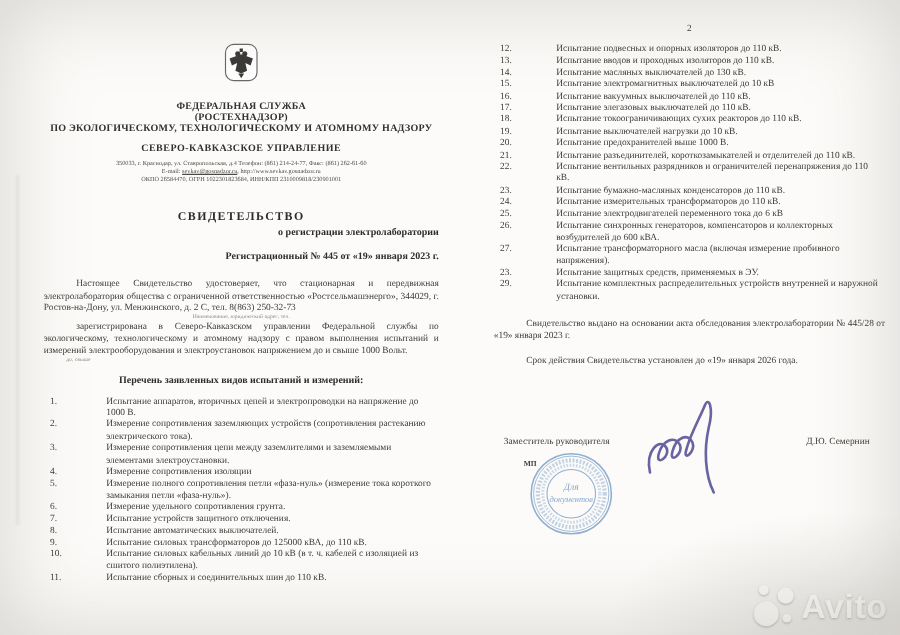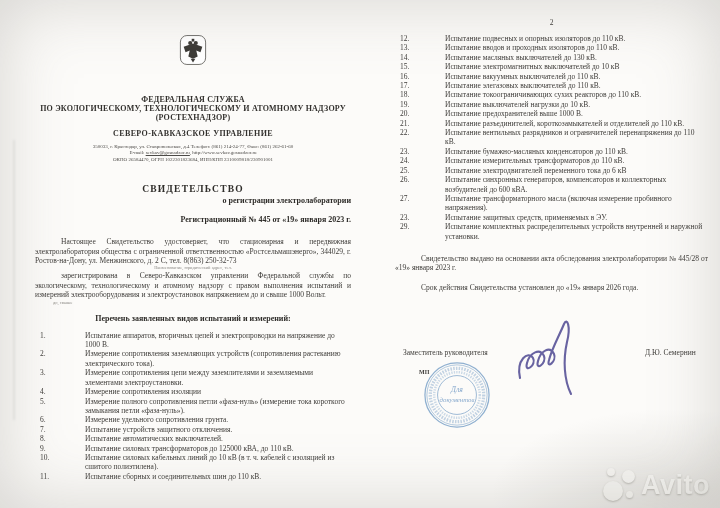--- a/index.html
+++ b/index.html
@@ -11,21 +11,21 @@
   }
   .vignette{position:absolute;inset:0;pointer-events:none;
     box-shadow:inset 0 0 70px rgba(125,122,112,0.30);}
   .edge-crease{position:absolute;left:13px;top:140px;width:2px;height:280px;
     background:rgba(90,88,80,0.10);filter:blur(1px);}
   
   .left-page{position:absolute;left:35px;top:20px;width:316px;}
   .emblem-wrap{text-align:center;margin-top:14px;}
   .hdr-line{ text-align:center;font-weight:bold;color:#33312e;
     font-size:8px;line-height:9px;letter-spacing:.2px;}
-  .hdr-line.first{margin-top:25px;}
+  .hdr-line.first{margin-top:9px;}
   .dept{text-align:center;font-weight:bold;color:#33312e;font-size:8px;
     letter-spacing:.4px;margin-top:7px;}
   .addr{margin-top:6px;text-align:center;font-size:5px;line-height:6.4px;color:#4c4a47;}
   .addr .u{text-decoration:underline;}
   .doc-title{margin-top:21px;text-align:center;font-weight:bold;color:#2f2d2a;
     font-size:9.5px;letter-spacing:1.2px;}
   .doc-subtitle{text-align:right;font-weight:bold;color:#2f2d2a;font-size:8px;margin-top:2px;}
   .reg-line{text-align:right;font-weight:bold;color:#2f2d2a;font-size:8px;margin-top:10px;}
   .para{margin-top:13px;font-size:7.5px;line-height:9.4px;text-align:justify;
     text-indent:26px;}
@@ -74,22 +74,22 @@
       <svg width="28" height="32" viewBox="0 0 30 34">
         <rect x="1.5" y="1.5" width="27" height="31" rx="7" fill="#ffffff" stroke="#6b6965" stroke-width="1"></rect>
         <circle cx="12" cy="9.5" r="2.2" fill="#3c3a36"></circle>
         <circle cx="18" cy="9.5" r="2.2" fill="#3c3a36"></circle>
         <rect x="13.6" y="5" width="2.8" height="3" fill="#3c3a36"></rect>
         <path d="M15,10 L5,13.5 L7,19.5 L11.5,17.5 L10,24 L15,26.5 L20,24 L18.5,17.5 L23,19.5 L25,13.5 Z" fill="#3c3a36"></path>
         <path d="M12.5,26.5 L17.5,26.5 L15,30.5 Z" fill="#3c3a36"></path>
       </svg>
     </div>
     <div class="hdr-line first">ФЕДЕРАЛЬНАЯ СЛУЖБА</div>
+    <div class="hdr-line">(РОСТЕХНАДЗОР)</div>
     <div class="hdr-line">ПО ЭКОЛОГИЧЕСКОМУ, ТЕХНОЛОГИЧЕСКОМУ И АТОМНОМУ НАДЗОРУ</div>
-    <div class="hdr-line">(РОСТЕХНАДЗОР)</div>
     <div class="dept">СЕВЕРО-КАВКАЗСКОЕ УПРАВЛЕНИЕ</div>
     <div class="addr">
       <div>350033, г. Краснодар, ул. Ставропольская, д.4 Телефон: (861) 214-24-77, Факс: (861) 262-61-60</div>
       <div><span>E-mail: </span><span class="u">sevkav@gosnadzor.ru</span><span>, http://www.sevkav.gosnadzor.ru</span></div>
       <div>ОКПО 26584470, ОГРН 1022301823684, ИНН/КПП 2310009818/230901001</div>
     </div>
 
     <div class="doc-title">СВИДЕТЕЛЬСТВО</div>
     <div class="doc-subtitle">о регистрации электролаборатории</div>
     <div class="reg-line">Регистрационный № 445 от «19» января 2023 г.</div>

